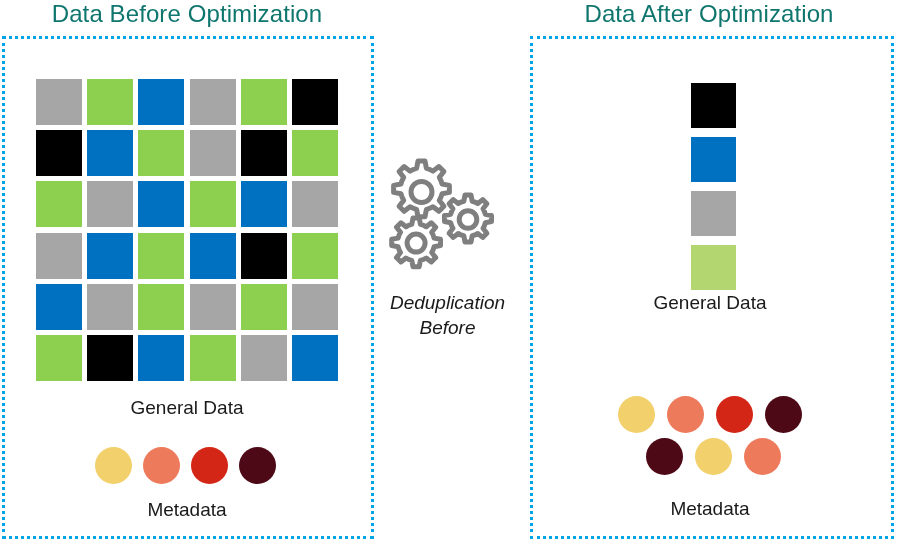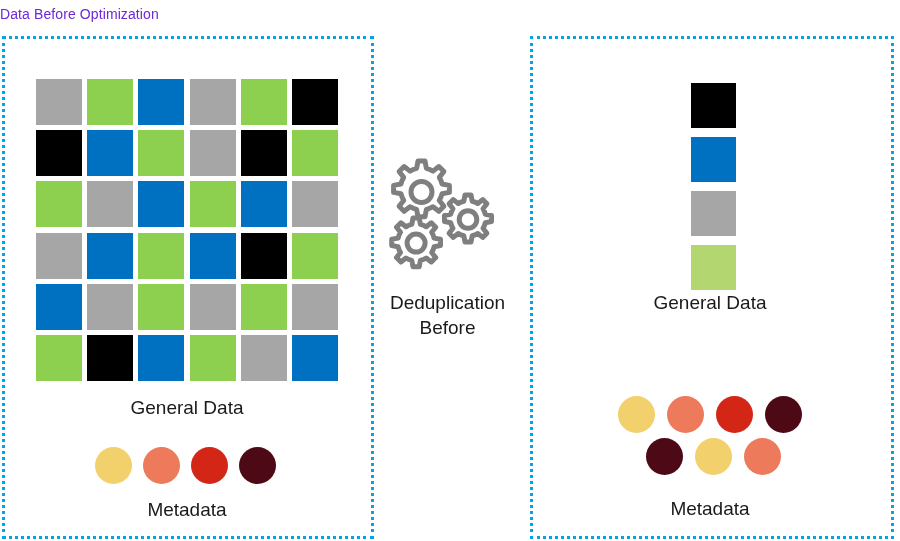--- a/index.html
+++ b/index.html
@@ -19,24 +19,24 @@
   .stage {
     position: absolute;
     left: 0; top: 0;
     width: 900px;
     height: 541px;
   }
 
   
   .panel-title {
     position: absolute;
-    font-size: 14px;
+    font-size: 24px;
     line-height: 24px;
-    color: #6d28d9;
-    text-align: left;
+    color: #0f766e;
+    text-align: center;
     white-space: nowrap;
     letter-spacing: 0.1px;
   }
   #title-before { left: 0;   top: 2px; width: 374px; }
   #title-after  { left: 528px; top: 2px; width: 362px; }
 
   
   .panel {
     position: absolute;
     background: #ffffff;
@@ -109,20 +109,21 @@
   #metadata-after-row-1 .meta-dot,
   #metadata-after-row-2 .meta-dot { width: 37px; height: 37px; }
 
   
   #dedup-process {
     position: absolute;
     left: 385px;
     top: 155px;
     width: 125px;
     height: 185px;
+    font-style: italic;
   }
   #dedup-gears {
     position: absolute;
     left: 0; top: 0;
     width: 110px;
     height: 125px;
   }
   #dedup-label {
     position: absolute;
     left: -10px;
@@ -208,20 +209,21 @@
           <circle cx="31.1" cy="88.1" r="9"></circle>
         </g>
       </svg>
     </div>
     <div id="dedup-label">
       <span>Deduplication</span><br>
       <span>Before</span>
     </div>
   </div>
 
+  <div class="panel-title" id="title-after">Data After Optimization</div>
 
   <div class="panel" id="panel-after"></div>
 
   <div id="data-stack-after">
       <div class="data-block-stacked" style="background: rgb(0, 0, 0);"></div>
       <div class="data-block-stacked" style="background: rgb(0, 112, 192);"></div>
       <div class="data-block-stacked" style="background: rgb(166, 166, 166);"></div>
       <div class="data-block-stacked" style="background: rgb(180, 214, 112);"></div>
     </div>
 

